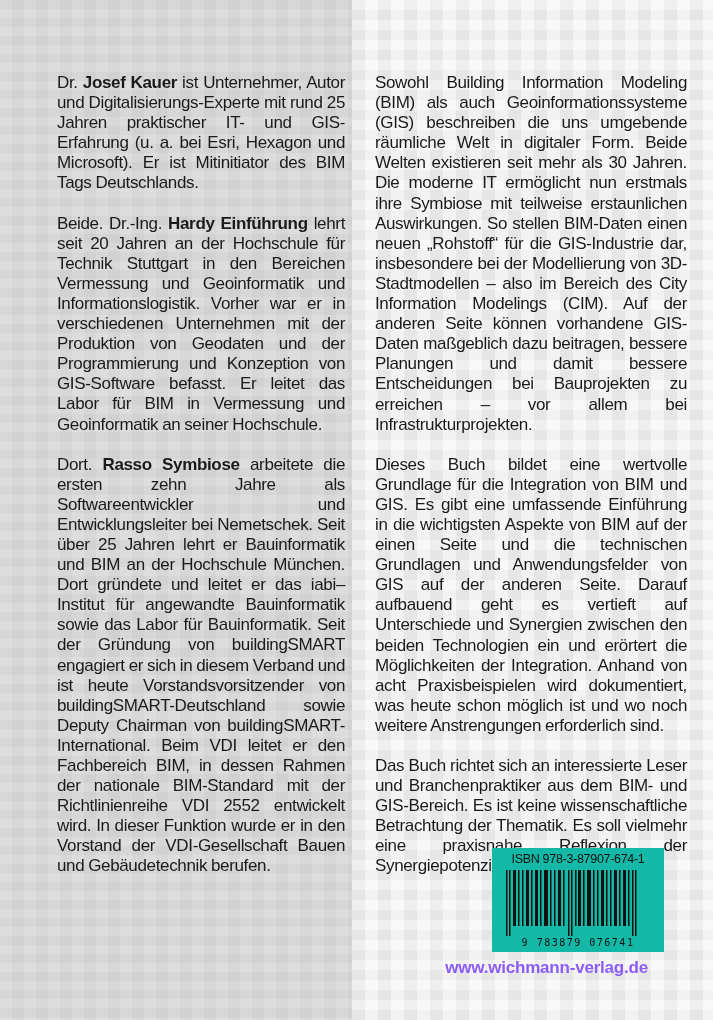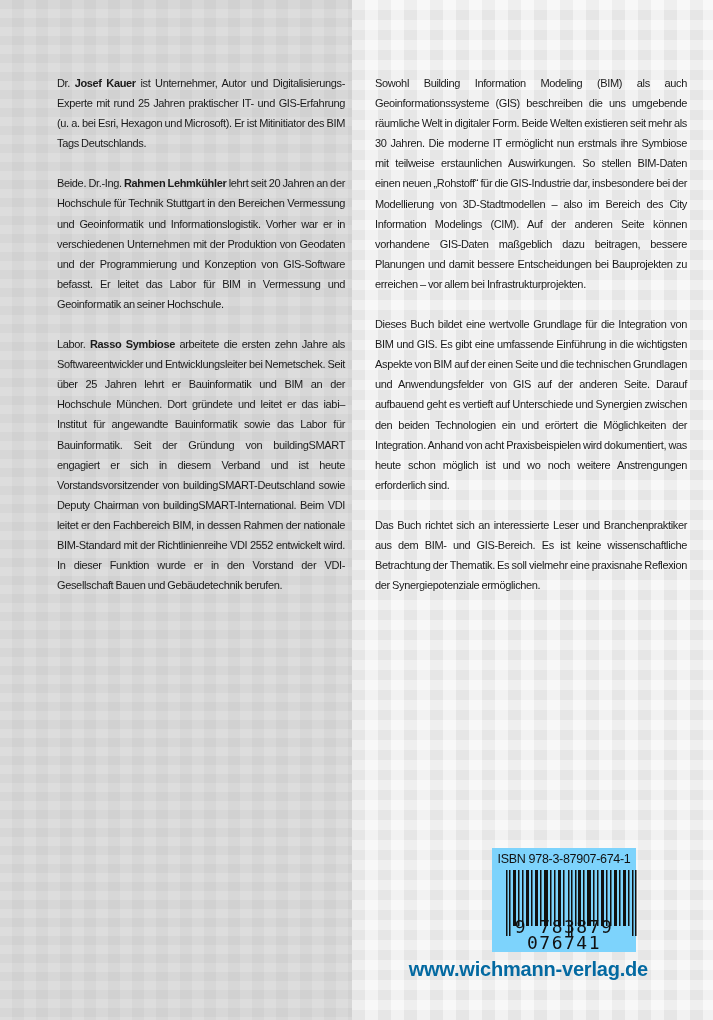--- a/index.html
+++ b/index.html
@@ -20,74 +20,74 @@
     .panel-right {
       left: 352px; right: 0;
       background-color: #f1f1f1;
       background-image:
         linear-gradient(90deg, rgba(0,0,0,0.025) 50%, rgba(255,255,255,0.3) 50%),
         linear-gradient(0deg, rgba(0,0,0,0.02) 50%, rgba(255,255,255,0.25) 50%);
       background-size: 26px 26px, 20px 20px;
     }
     .col {
       position: absolute; top: 73px;
-      font-size: 11px; line-height: 20.1px;
+      font-size: 17px; line-height: 20.1px;
       text-align: justify; hyphens: manual;
       font-family: "Liberation Sans", sans-serif;
       letter-spacing: -0.35px;
       word-spacing: -0.5px;
     }
     .col-left { left: 57px; width: 288px; }
     .col-right { left: 375px; width: 312px; }
     .col p { margin: 0 0 20px 0; }
     .col b { font-weight: bold; }
     .barcode-box {
-      position: absolute; left: 492px; top: 848px; width: 144px; height: 104px;
-      background: #7dd3fc;
+      position: absolute; left: 492px; top: 848px; width: 172px; height: 104px;
+      background: #14b8a6;
     }
     .isbn-label {
       position: absolute; left: 0; right: 0; top: 4px; text-align: center;
       font-size: 12.5px; letter-spacing: -0.3px; color: #111;
       font-family: "Liberation Sans", sans-serif;
     }
     .bars {
       position: absolute; left: 12px; top: 22px; width: 138px; height: 66px;
     }
     .bars svg { display: block; }
     .ean-digits {
       position: absolute; left: 2px; right: 2px; bottom: 1px;
-      font-family: "DejaVu Sans Mono", monospace; font-size: 18px;
+      font-family: "DejaVu Sans Mono", monospace; font-size: 10px;
       letter-spacing: 1.5px; color: #111; text-align: center;
       line-height: 16px;
     }
     .publisher-url {
       position: absolute; right: 65px; top: 958px;
-      font-size: 20px; font-weight: bold; color: #0369a1;
+      font-size: 17px; font-weight: bold; color: #8b5cf6;
       font-family: "Liberation Sans", sans-serif; letter-spacing: -0.2px;
     }
   </style>
 </head>
 <body>
 
 <div class="panel panel-left"></div>
 <div class="panel panel-right"></div>
 
 <div class="col col-left">
   <p>
     <span>Dr.</span>
     <b>Josef Kauer</b>
     <span>ist Unternehmer, Autor und Digitalisierungs-Experte mit rund 25 Jahren praktischer IT- und GIS-Erfahrung (u. a. bei Esri, Hexagon und Microsoft). Er ist Mitinitiator des BIM Tags Deutschlands.</span>
   </p>
   <p>
     <span>Beide. Dr.-Ing.</span>
-    <b>Rahmen Lehmkühler</b>
+    <b>Hardy Einführung</b>
     <span>lehrt seit 20 Jahren an der Hochschule für Technik Stuttgart in den Bereichen Vermessung und Geoinformatik und Informationslogistik. Vorher war er in verschiedenen Unternehmen mit der Produktion von Geodaten und der Programmierung und Konzeption von GIS-Software befasst. Er leitet das Labor für BIM in Vermessung und Geoinformatik an seiner Hochschule.</span>
   </p>
   <p>
-    <span>Labor.</span>
+    <span>Dort.</span>
     <b>Rasso Symbiose</b>
     <span>arbeitete die ersten zehn Jahre als Softwareentwickler und Entwicklungsleiter bei Nemetschek. Seit über 25 Jahren lehrt er Bauinformatik und BIM an der Hochschule München. Dort gründete und leitet er das iabi–Institut für angewandte Bauinformatik sowie das Labor für Bauinformatik. Seit der Gründung von buildingSMART engagiert er sich in diesem Verband und ist heute Vorstandsvorsitzender von buildingSMART-Deutschland sowie Deputy Chairman von buildingSMART-International. Beim VDI leitet er den Fachbereich BIM, in dessen Rahmen der nationale BIM-Standard mit der Richtlinienreihe VDI 2552 entwickelt wird. In dieser Funktion wurde er in den Vorstand der VDI-Gesellschaft Bauen und Gebäudetechnik berufen.</span>
   </p>
 </div>
 
 <div class="col col-right">
   <p>Sowohl Building Information Modeling (BIM) als auch Geoinformationssysteme (GIS) beschreiben die uns umgebende räumliche Welt in digitaler Form. Beide Welten existieren seit mehr als 30 Jahren. Die moderne IT ermöglicht nun erstmals ihre Symbiose mit teilweise erstaunlichen Auswirkungen. So stellen BIM-Daten einen neuen „Rohstoff“ für die GIS-Industrie dar, insbesondere bei der Modellierung von 3D-Stadtmodellen – also im Bereich des City Information Modelings (CIM). Auf der anderen Seite können vorhandene GIS-Daten maßgeblich dazu beitragen, bessere Planungen und damit bessere Entscheidungen bei Bauprojekten zu erreichen – vor allem bei Infrastrukturprojekten.</p>
   <p>Dieses Buch bildet eine wertvolle Grundlage für die Integration von BIM und GIS. Es gibt eine umfassende Einführung in die wichtigsten Aspekte von BIM auf der einen Seite und die technischen Grundlagen und Anwendungsfelder von GIS auf der anderen Seite. Darauf aufbauend geht es vertieft auf Unterschiede und Synergien zwischen den beiden Technologien ein und erörtert die Möglichkeiten der Integration. Anhand von acht Praxisbeispielen wird dokumentiert, was heute schon möglich ist und wo noch weitere Anstrengungen erforderlich sind.</p>
   <p>Das Buch richtet sich an interessierte Leser und Branchenpraktiker aus dem BIM- und GIS-Bereich. Es ist keine wissenschaftliche Betrachtung der Thematik. Es soll vielmehr eine praxisnahe Reflexion der Synergiepotenziale ermöglichen.</p>
 </div>

